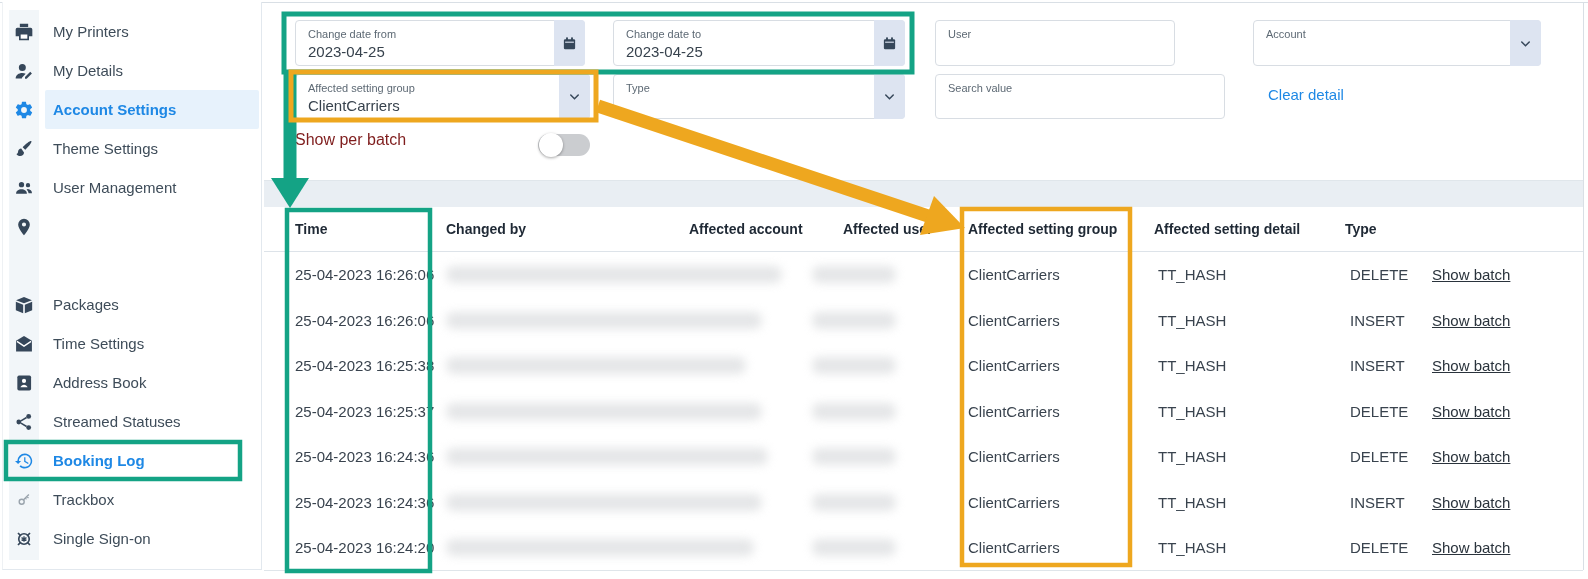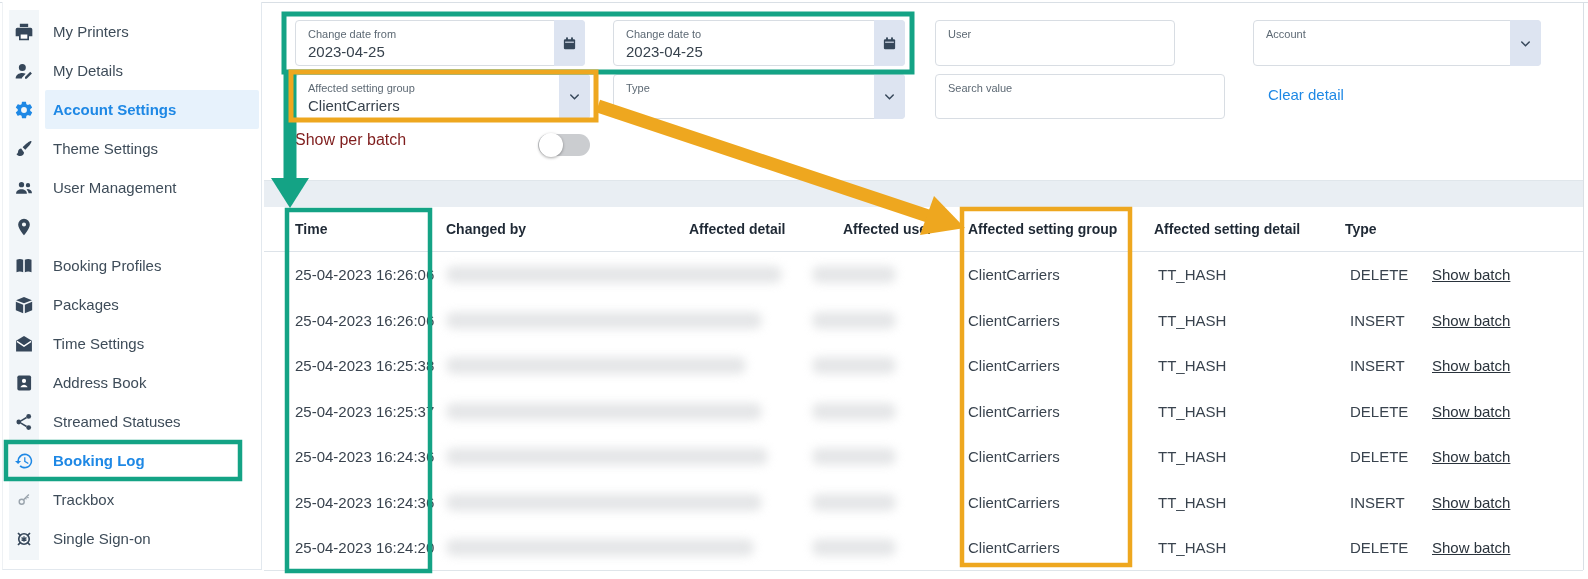--- a/index.html
+++ b/index.html
@@ -121,29 +121,20 @@
 
     <div class="sitem" style="top:205px">
       <div class="hl"></div>
       <span class="ic">
           <svg viewBox="0 0 24 24">
             <path class="ic-navy" d="M12 2a7 7 0 0 0-7 7c0 5 7 13 7 13s7-8 7-13a7 7 0 0 0-7-7zm0 9.5a2.5 2.5 0 1 1 0-5 2.5 2.5 0 0 1 0 5z"></path>
           </svg>
         </span>
     </div>
 
-    <div class="sitem" style="top:244px">
-      <div class="hl"></div>
-      <span class="ic">
-          <svg viewBox="0 0 24 24">
-            <path class="ic-navy" d="M3 4.5c2.5-1.2 5.5-1.2 8 0v15c-2.5-1.2-5.5-1.2-8 0zM13 4.5c2.5-1.2 5.5-1.2 8 0v15c-2.5-1.2-5.5-1.2-8 0z"></path>
-          </svg>
-        </span>
-      <span class="lbl">Booking Profiles</span>
-    </div>
 
     <div class="sitem" style="top:283px">
       <div class="hl"></div>
       <span class="ic">
           <svg viewBox="0 0 24 24">
             <path class="ic-navy" d="M12 2.5l9.5 3.8L12 10 2.5 6.3zM2.2 8l8.8 3.7V22l-8.8-3.7zM21.8 8 13 11.7V22l8.8-3.7z"></path>
           </svg>
         </span>
       <span class="lbl">Packages</span>
     </div>
@@ -290,21 +281,21 @@
   <span class="perbatch-lbl">Show per batch</span>
   <div class="toggle">
       <div class="knob"></div>
     </div>
 
   <div class="band"></div>
 
   <div class="thead">
     <span class="th" style="left:31px">Time</span>
     <span class="th" style="left:182px">Changed by</span>
-    <span class="th" style="left:425px">Affected detail</span>
+    <span class="th" style="left:425px">Affected account</span>
     <span class="th" style="left:579px">Affected user</span>
     <span class="th" style="left:704px">Affected setting group</span>
     <span class="th" style="left:890px">Affected setting detail</span>
     <span class="th" style="left:1081px">Type</span>
   </div>
 
   <div class="tbody">
     <div class="trow" style="top:0px">
       <span class="cell c-time">25-04-2023 16:26:06</span>
       <span class="blur b1"></span>

